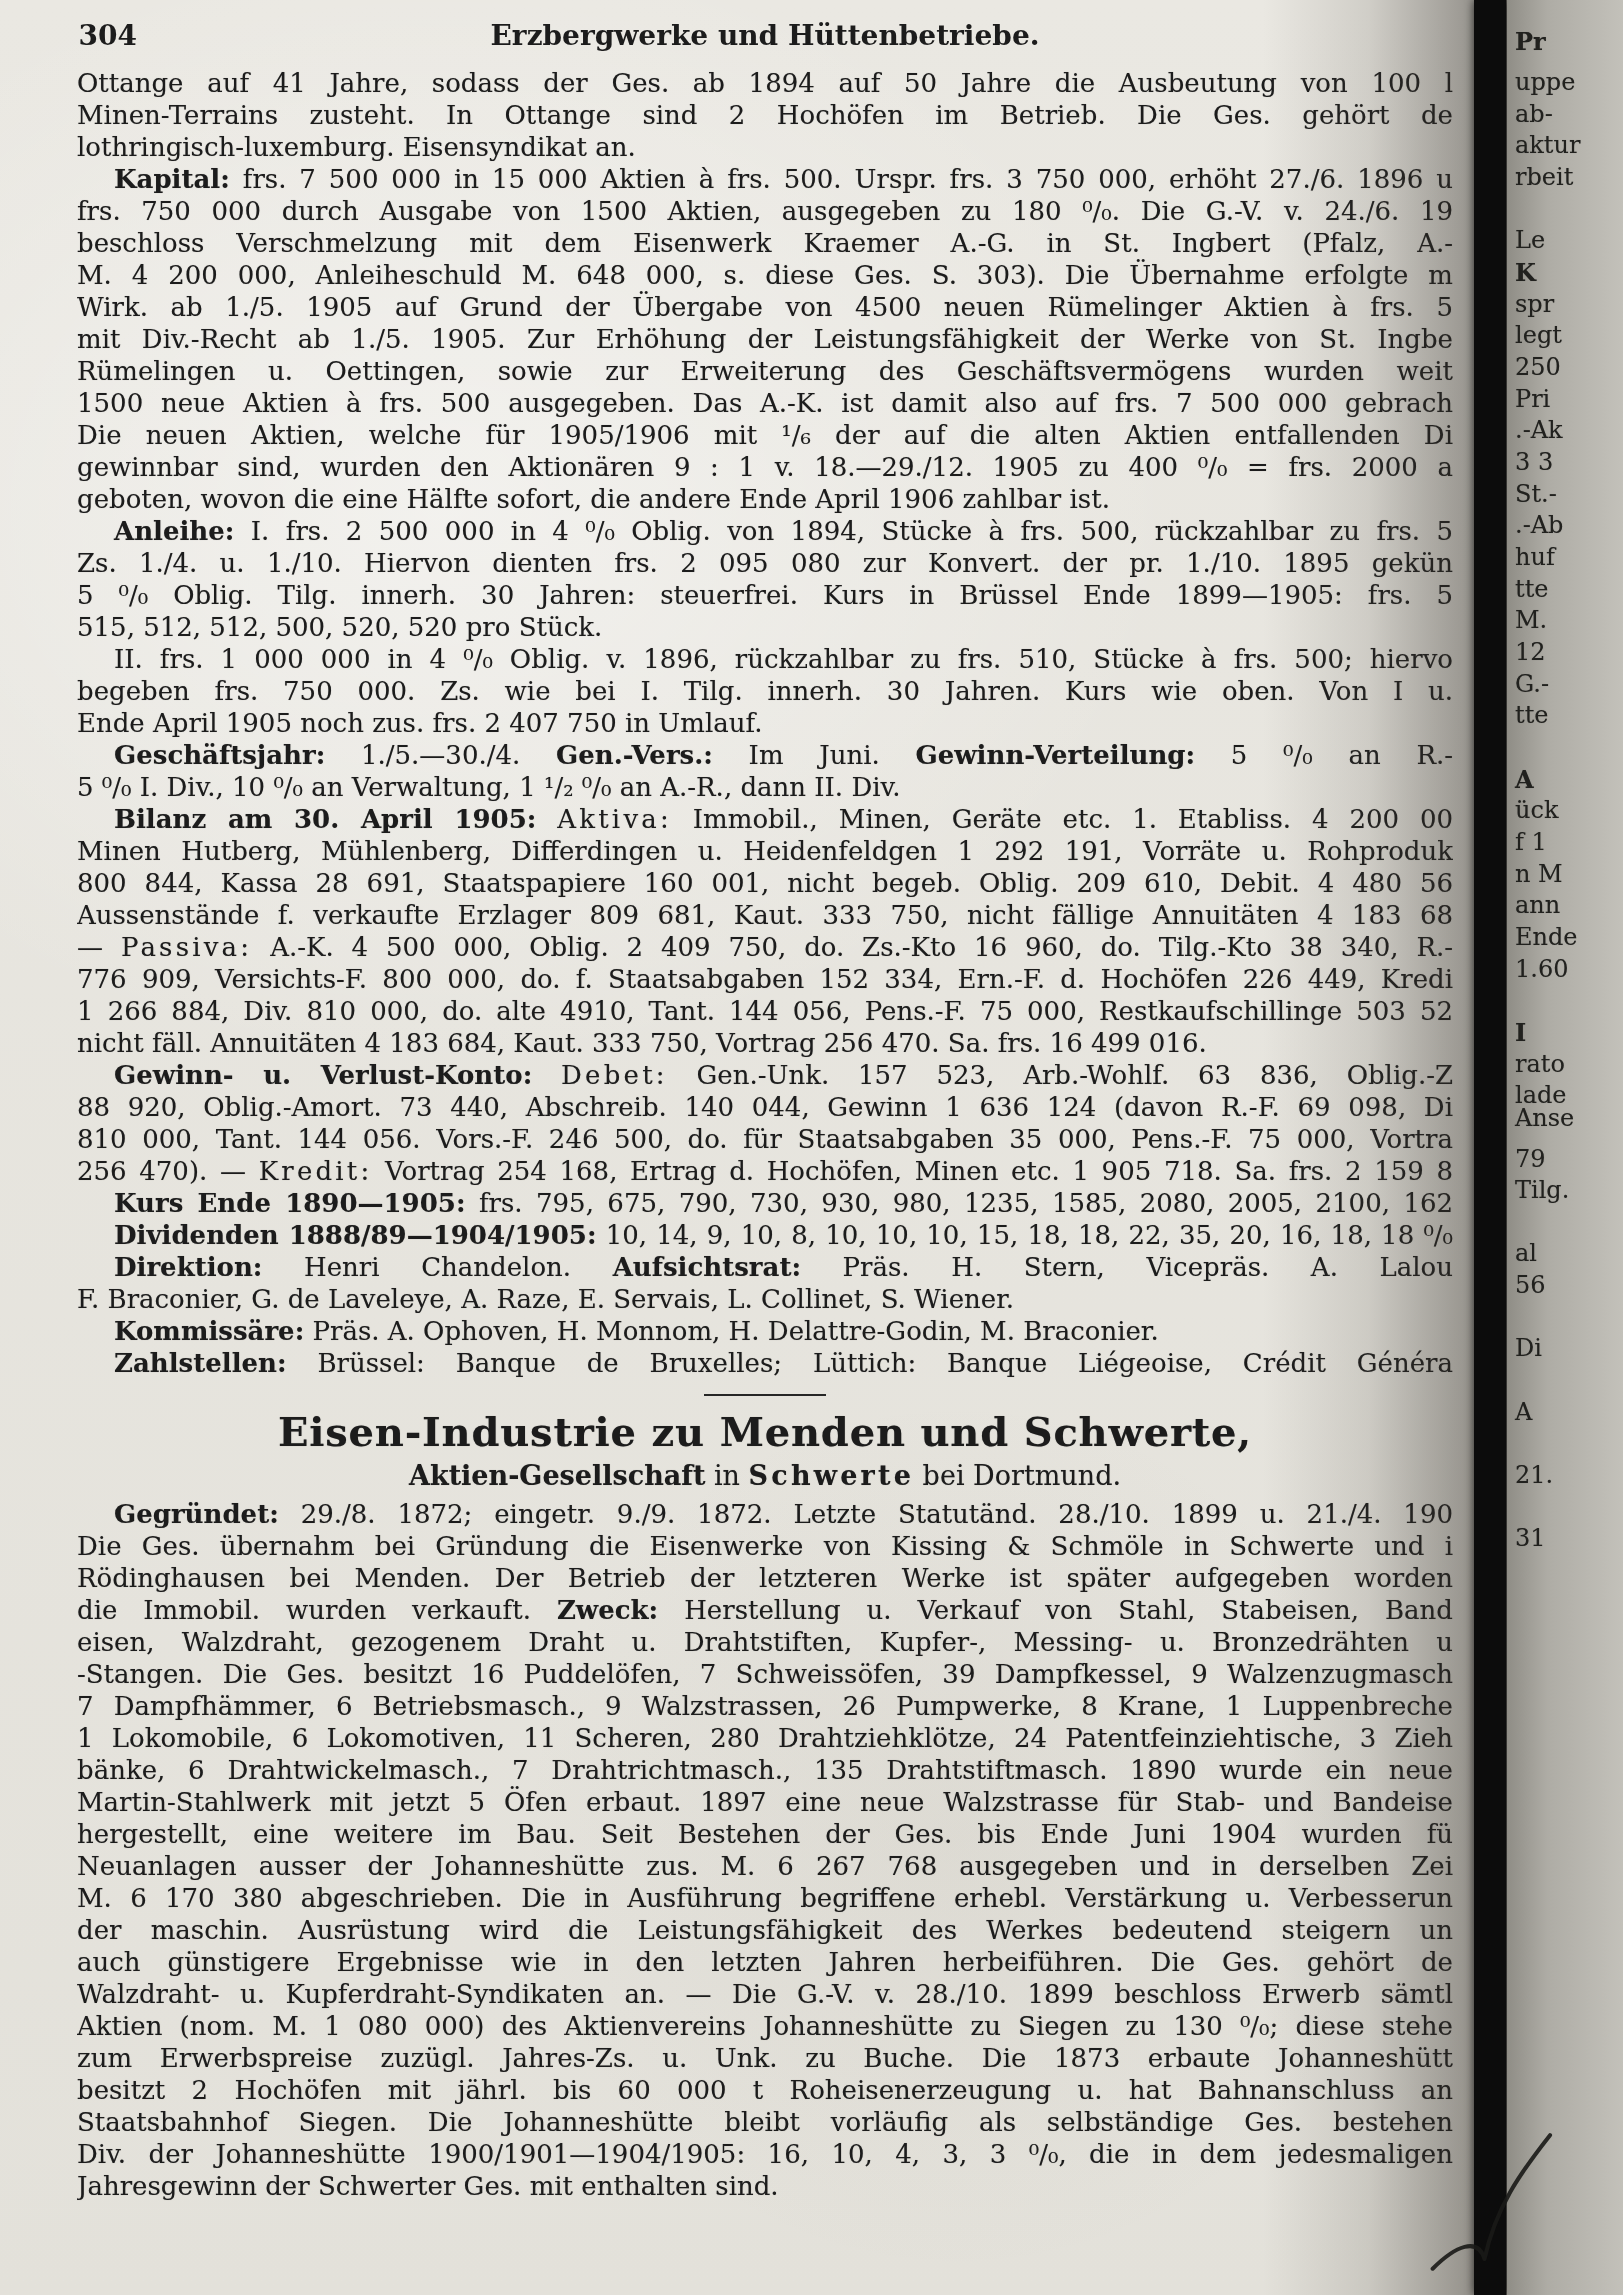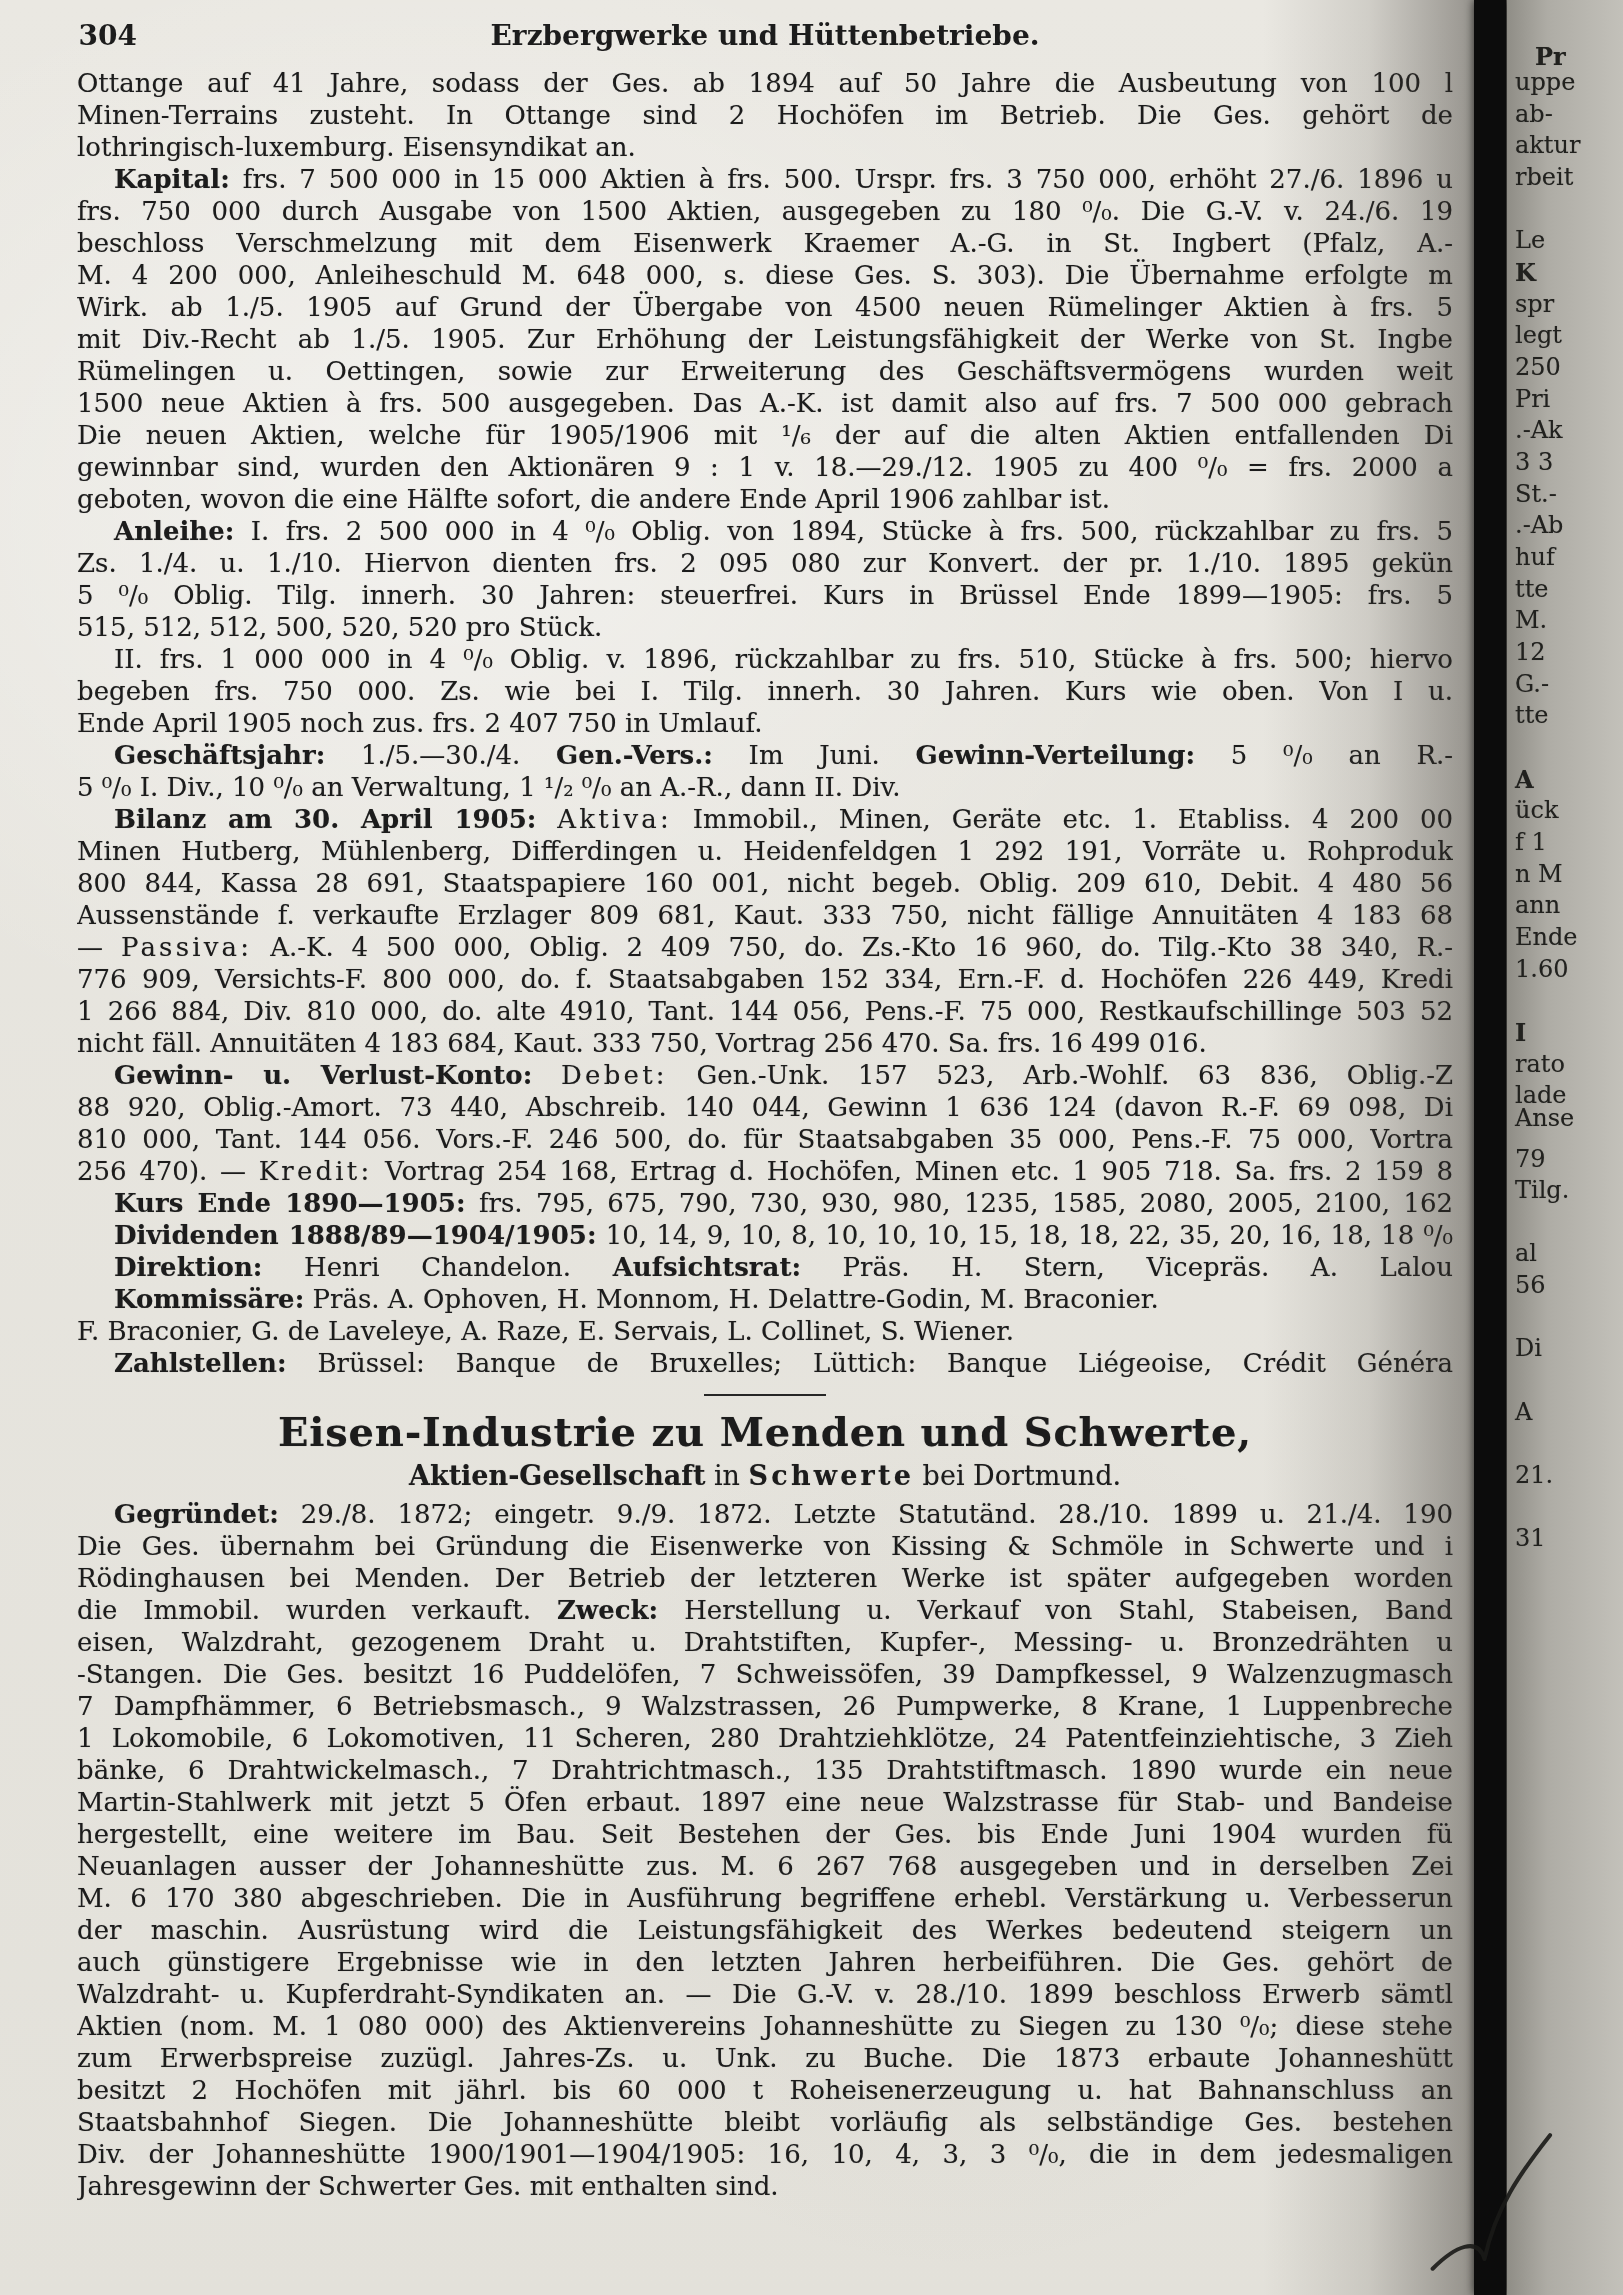--- a/index.html
+++ b/index.html
@@ -83,22 +83,22 @@
           <div class="tl"><span class="sg-n">776 909, Versichts-F. 800 000, do. f. Staatsabgaben 152 334, Ern.-F. d. Hochöfen 226 449, Kredi</span></div>
           <div class="tl"><span class="sg-n">1 266 884, Div. 810 000, do. alte 4910, Tant. 144 056, Pens.-F. 75 000, Restkaufschillinge 503 52</span></div>
           <div class="tl last"><span class="sg-n">nicht fäll. Annuitäten 4 183 684, Kaut. 333 750, Vortrag 256 470. Sa. frs. 16 499 016.</span></div>
           <div class="tl ind"><span class="sg-b">Gewinn- u. Verlust-Konto:</span><span class="sg-n"> </span><span class="sg-g">Debet:</span><span class="sg-n"> Gen.-Unk. 157 523, Arb.-Wohlf. 63 836, Oblig.-Z</span></div>
           <div class="tl"><span class="sg-n">88 920, Oblig.-Amort. 73 440, Abschreib. 140 044, Gewinn 1 636 124 (davon R.-F. 69 098, Di</span></div>
           <div class="tl"><span class="sg-n">810 000, Tant. 144 056. Vors.-F. 246 500, do. für Staatsabgaben 35 000, Pens.-F. 75 000, Vortra</span></div>
           <div class="tl"><span class="sg-n">256 470). — </span><span class="sg-g">Kredit:</span><span class="sg-n"> Vortrag 254 168, Ertrag d. Hochöfen, Minen etc. 1 905 718. Sa. frs. 2 159 8</span></div>
           <div class="tl ind"><span class="sg-b">Kurs Ende 1890—1905:</span><span class="sg-n"> frs. 795, 675, 790, 730, 930, 980, 1235, 1585, 2080, 2005, 2100, 162</span></div>
           <div class="tl ind"><span class="sg-b">Dividenden 1888/89—1904/1905:</span><span class="sg-n"> 10, 14, 9, 10, 8, 10, 10, 10, 15, 18, 18, 22, 35, 20, 16, 18, 18 ⁰/₀</span></div>
           <div class="tl ind"><span class="sg-b">Direktion:</span><span class="sg-n"> Henri Chandelon. </span><span class="sg-b">Aufsichtsrat:</span><span class="sg-n"> Präs. H. Stern, Vicepräs. A. Lalou</span></div>
+          <div class="tl last"><span class="sg-n">F. Braconier, G. de Laveleye, A. Raze, E. Servais, L. Collinet, S. Wiener.</span></div>
           <div class="tl ind last"><span class="sg-b">Kommissäre:</span><span class="sg-n"> Präs. A. Ophoven, H. Monnom, H. Delattre-Godin, M. Braconier.</span></div>
-          <div class="tl last"><span class="sg-n">F. Braconier, G. de Laveleye, A. Raze, E. Servais, L. Collinet, S. Wiener.</span></div>
           <div class="tl ind"><span class="sg-b">Zahlstellen:</span><span class="sg-n"> Brüssel: Banque de Bruxelles; Lüttich: Banque Liégeoise, Crédit Généra</span></div>
         </div>
       <div class="divider"></div>
       <div class="c2title">Eisen-Industrie zu Menden und Schwerte,</div>
       <div class="c2sub"><span class="sg-b">Aktien-Gesellschaft</span><span class="sg-n"> in </span><span class="sg-bg">Schwerte</span><span class="sg-n"> bei Dortmund.</span></div>
       <div>
           <div class="tl ind"><span class="sg-b">Gegründet:</span><span class="sg-n"> 29./8. 1872; eingetr. 9./9. 1872. Letzte Statutänd. 28./10. 1899 u. 21./4. 190</span></div>
           <div class="tl"><span class="sg-n">Die Ges. übernahm bei Gründung die Eisenwerke von Kissing &amp; Schmöle in Schwerte und i</span></div>
           <div class="tl"><span class="sg-n">Rödinghausen bei Menden. Der Betrieb der letzteren Werke ist später aufgegeben worden</span></div>
           <div class="tl"><span class="sg-n">die Immobil. wurden verkauft. </span><span class="sg-b">Zweck:</span><span class="sg-n"> Herstellung u. Verkauf von Stahl, Stabeisen, Band</span></div>
@@ -122,21 +122,21 @@
           <div class="tl last"><span class="sg-n">Jahresgewinn der Schwerter Ges. mit enthalten sind.</span></div>
         </div>
     </div>
 
     <div class="gutter-shadow"></div>
   </div>
 
   <div class="bar"></div>
 
   <div class="edge">
-      <div class="frag fb" style="top: 42px; margin-left: 20px;">Pr</div>
+      <div class="frag fb" style="top: 27px;">Pr</div>
       <div class="frag" style="top: 68px;">uppe</div>
       <div class="frag" style="top: 100px;">ab-</div>
       <div class="frag" style="top: 131px;">aktur</div>
       <div class="frag" style="top: 163px;">rbeit</div>
       <div class="frag" style="top: 226px;">Le</div>
       <div class="frag fb" style="top: 258px;">K</div>
       <div class="frag" style="top: 290px;">spr</div>
       <div class="frag" style="top: 321px;">legt</div>
       <div class="frag" style="top: 353px;">250</div>
       <div class="frag" style="top: 385px;">Pri</div>

